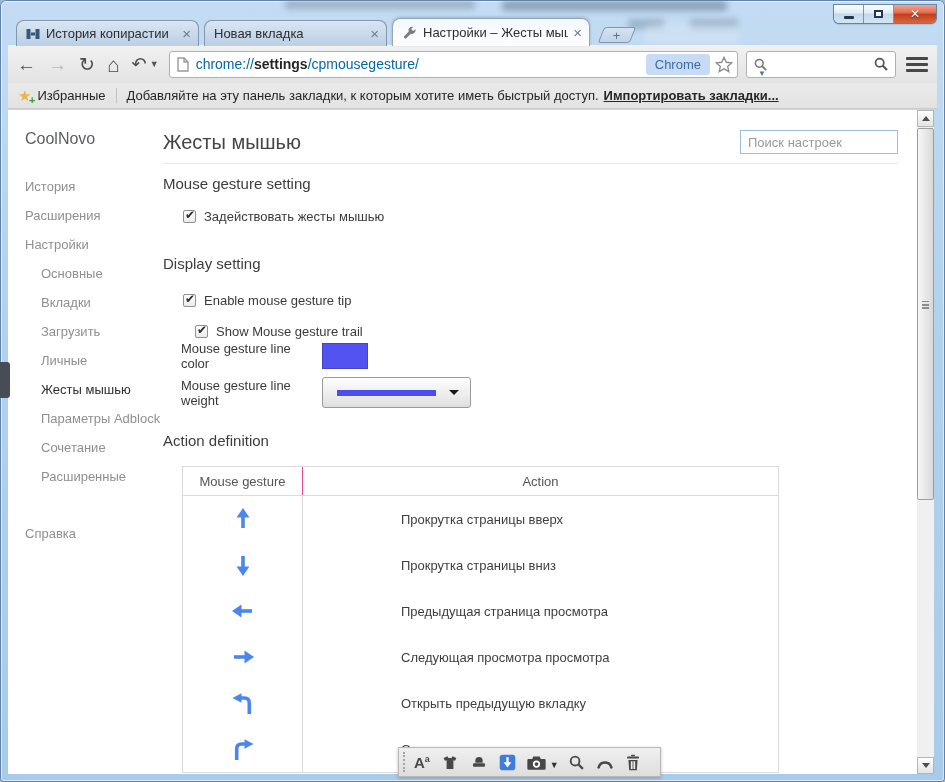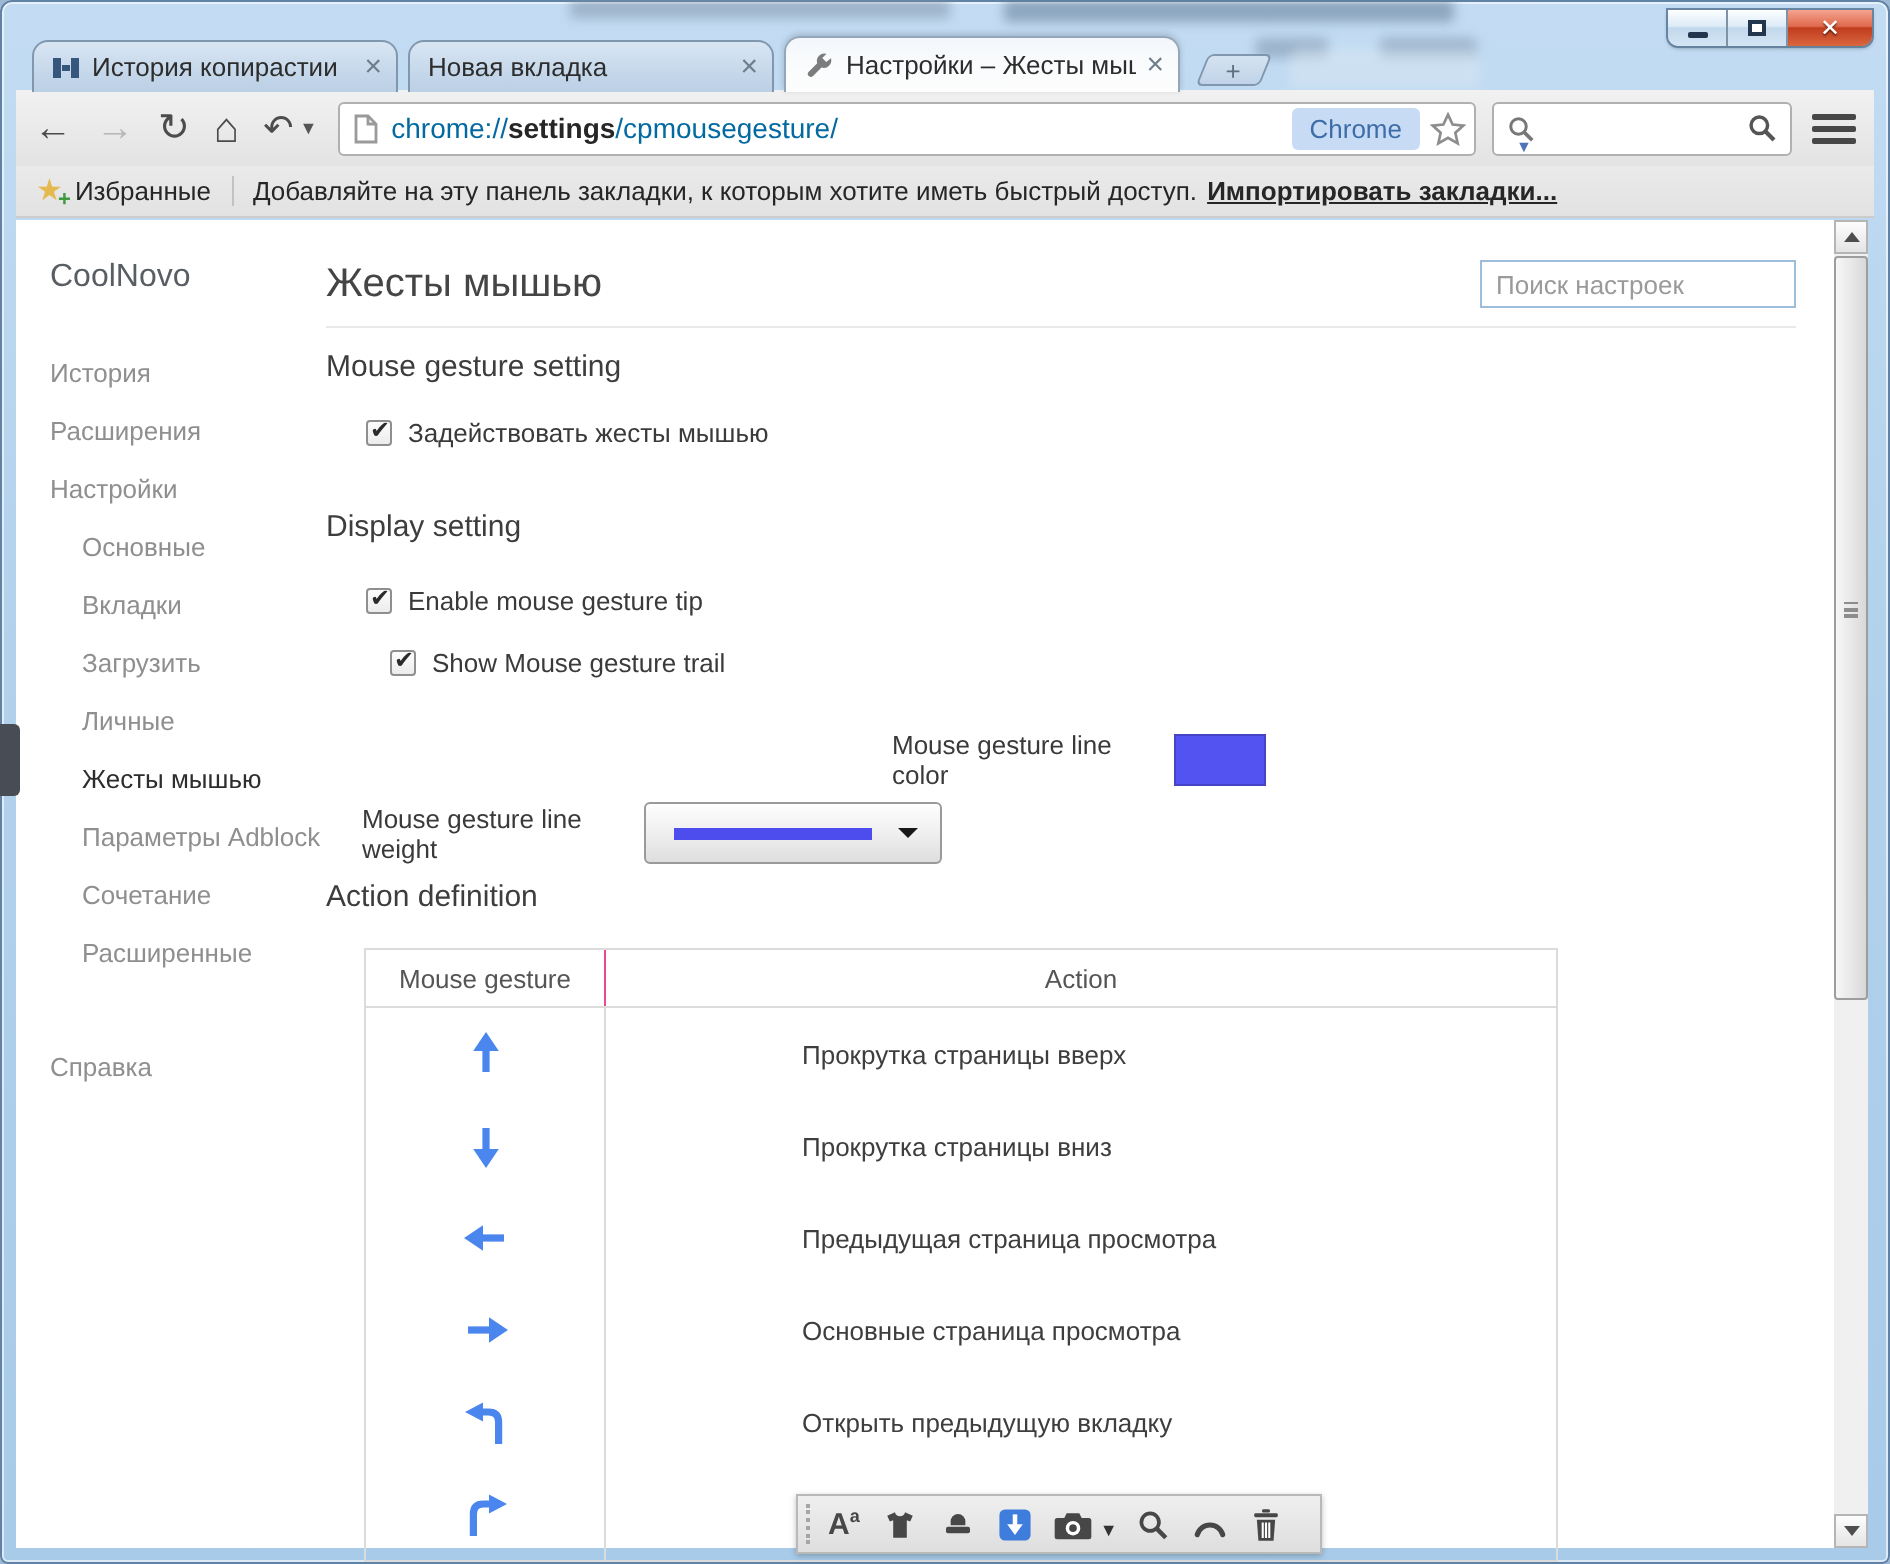--- a/index.html
+++ b/index.html
@@ -86,31 +86,31 @@
   .main{flex:1;padding:20px 19px 0 0;min-width:0;}
   .title-row{display:flex;align-items:flex-start;}
   .page-title{font-size:20px;color:#454545;flex:1;line-height:24px;}
   .settings-search{width:158px;height:24px;border:1px solid #9dbeda;font-size:13px;
     padding:0 7px;color:#666;outline:none;font-family:inherit;}
   .settings-search::placeholder{color:#9a9a9a;}
   .h-divider{border-bottom:1px solid #e9e9e9;margin-top:9px;}
   .sec-h{font-size:15px;color:#3d3d3d;}
   .sec-h.mg{margin-top:11px;}
   .sec-h.ds{margin-top:31px;}
-  .sec-h.ad{margin-top:8px;}
+  .sec-h.ad{margin-top:24px;}
   .cb-row{display:flex;align-items:center;margin-left:20px;}
   .cb-row.r1{margin-top:17px;}
   .cb-row.r2{margin-top:21px;}
   .cb-row.r3{margin-top:16px;margin-left:32px;}
   .cb{width:13px;height:13px;border:1px solid #8f8f8f;border-radius:2px;flex:none;
     background:linear-gradient(#fdfdfd,#ececec);position:relative;cursor:pointer;}
   .cb.checked::after{content:"✔";position:absolute;left:1px;top:-3px;font-size:12px;color:#2b2b2b;}
   .cb-label{font-size:13px;color:#3a3a3a;margin-left:8px;}
   .inline-row{display:flex;align-items:center;margin-left:18px;}
-  .inline-row.color{margin-top:28px;height:26px;justify-content:center;}
+  .inline-row.color{margin-top:4px;height:26px;}
   .inline-row.weight{margin-top:8px;height:31px;}
   .inline-label{font-size:13px;color:#3a3a3a;width:141px;flex:none;}
   .swatch{width:46px;height:26px;border:1px solid rgba(0,0,0,.18);}
   .combo{width:149px;height:31px;border:1px solid #9a9a9a;border-radius:3px;cursor:pointer;
     background:linear-gradient(#fefefe,#ececec 60%,#dedede);display:flex;align-items:center;
     padding:0 11px 0 14px;box-shadow:inset 0 1px 0 #fff;}
   .combo-line{flex:1;height:6px;background:#4d4dee;margin-right:13px;}
   .combo-caret{width:0;height:0;border-left:5px solid transparent;border-right:5px solid transparent;
     border-top:5px solid #181818;flex:none;}
   
@@ -351,21 +351,21 @@
             </div>
             <div class="g-row">
               <div class="g-c1">
                 <svg width="26" height="26" viewBox="0 0 26 26">
                   <g fill="#4b86ee">
                     <rect x="4" y="11.2" width="13" height="3.6"></rect>
                     <path d="M24 13 14.5 6.6v12.8z"></path>
                   </g>
                 </svg>
               </div>
-              <div class="g-c2">Основные страница просмотра</div>
+              <div class="g-c2">Следующая просмотра просмотра</div>
             </div>
             <div class="g-row">
               <div class="g-c1">
                 <svg width="26" height="26" viewBox="0 0 26 26">
                   <path d="M19.3 24V13q0-5-5-5h-7" fill="none" stroke="#4b86ee" stroke-width="3.6"></path>
                   <path d="M2.5 8 11.5 3.2v9.6z" fill="#4b86ee"></path>
                 </svg>
               </div>
               <div class="g-c2">Открыть предыдущую вкладку</div>
             </div>

